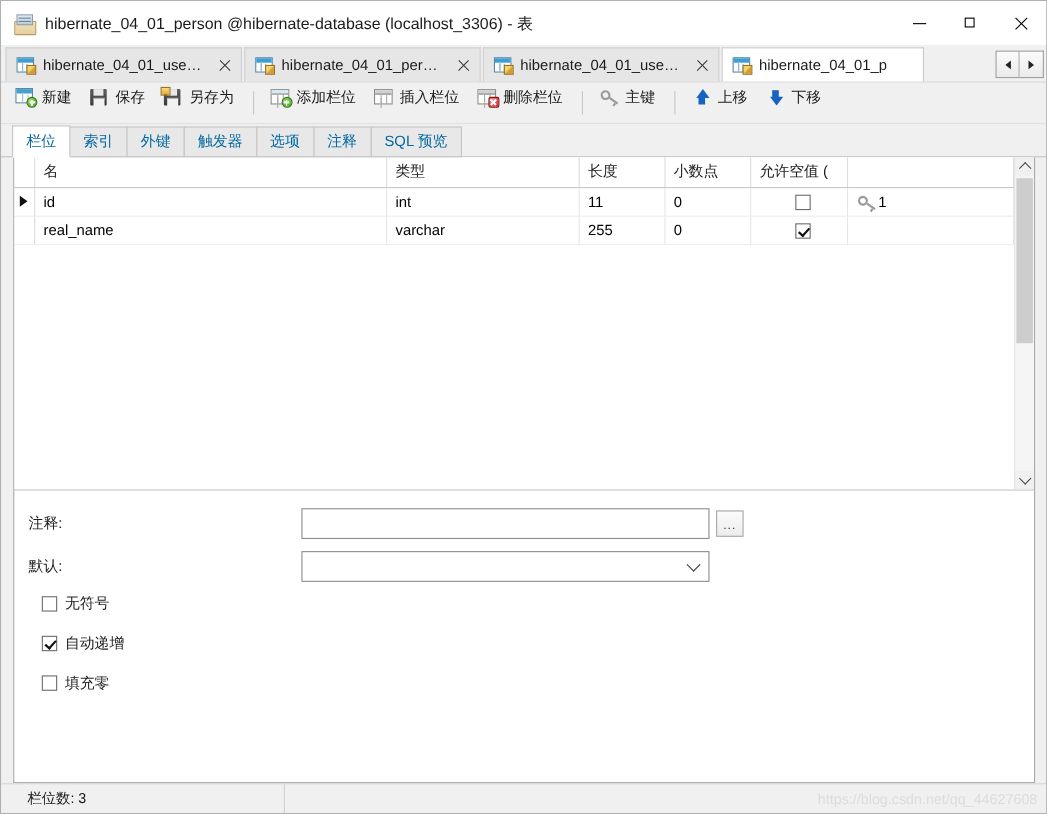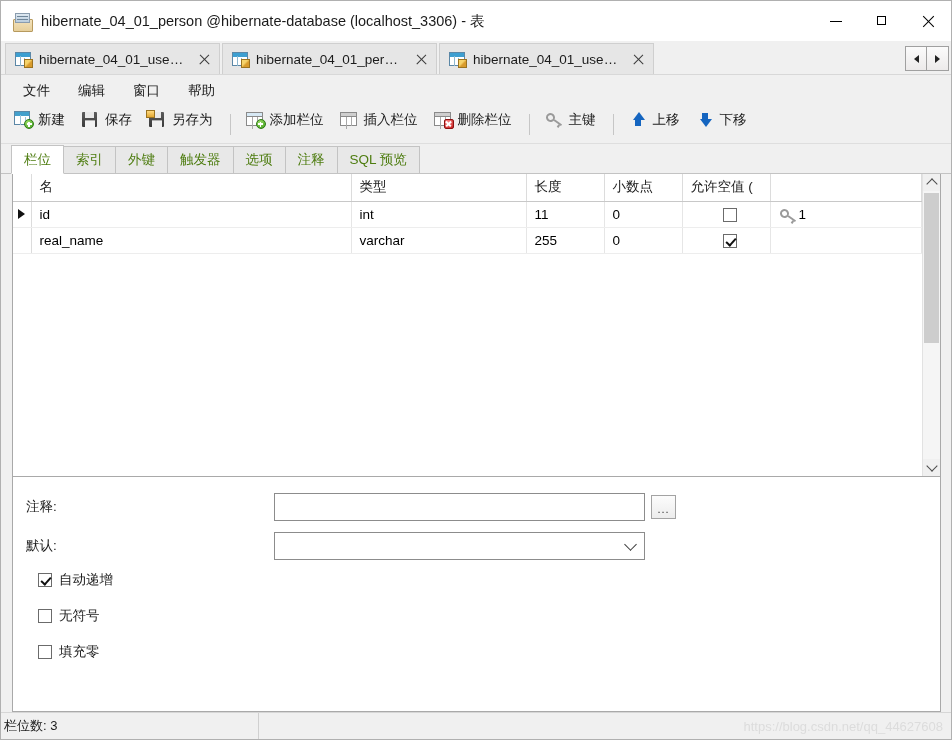--- a/index.html
+++ b/index.html
@@ -231,21 +231,21 @@
     padding-left: 10px;
     position: relative;
   }
   .subtabs:after {
     content:''; position:absolute; left:0; right:0; bottom:0; height:1px; background:#c3c3c3;
   }
   .subtab {
     height: 28px; box-sizing: border-box;
     display: flex; align-items: center; justify-content: center;
     padding: 0 12px;
-    font-size: 13.5px; color: #4d7c0f;
+    font-size: 13.5px; color: #0369a1;
     background: #e8e8e8;
     border: 1px solid #c3c3c3;
     border-bottom: 1px solid #c3c3c3;
     margin-right: -1px;
     position: relative; z-index: 1;
   }
   .subtab.active {
     background: #ffffff;
     border-bottom-color: #ffffff;
     z-index: 3;
@@ -373,21 +373,21 @@
   
   .statusbar {
     height: 26px; min-height: 26px;
     background: #f0f0f0;
     border-top: 1px solid #d6d6d6;
     display: flex; align-items: center;
     position: relative;
   }
   .st-seg1 {
     width: 258px; height: 100%; box-sizing: border-box;
-    display: flex; align-items: center; padding-left: 3px;
+    display: flex; align-items: center; padding-left: 24px;
     border-right: 1px solid #d0d0d0;
     font-size: 13px; color: #1b1b1b;
   }
   .st-seg2 { flex: 1 1 auto; height: 100%; }
   .watermark {
     position: absolute; right: 8px; top: 50%; transform: translateY(-50%);
     font-size: 13px; color: #dcdcdc; white-space: nowrap;
     font-family: "Liberation Sans", sans-serif;
   }
 </style>
@@ -433,36 +433,37 @@
       <span class="tab-close"></span>
     </div>
     <div class="tab" style="width:215px;">
       <span class="tab-ico">
           <span class="sheet"></span>
           <span class="pencil"></span>
         </span>
       <span class="tab-label">hibernate_04_01_user ...</span>
       <span class="tab-close"></span>
     </div>
+    <div class="tab active" style="width:184px;">
+      <span class="tab-ico">
+          <span class="sheet"></span>
+          <span class="pencil"></span>
+        </span>
+      <span class="tab-label">hibernate_04_01_p</span>
+    </div>
     <div class="tab-nav">
       <div class="tab-nav-btn">
         <span class="arr-l"></span>
       </div>
       <div class="tab-nav-btn">
         <span class="arr-r"></span>
       </div>
     </div>
   </div>
 
-  <div class="menubar">
-    <div class="menu-item">文件</div>
-    <div class="menu-item">编辑</div>
-    <div class="menu-item">窗口</div>
-    <div class="menu-item">帮助</div>
-  </div>
 
   <div class="toolbar">
     <div class="tb-btn">
       <span class="ico ic-new">
           <span class="grid"></span>
           <span class="plus"></span>
         </span>
       <span class="tb-label">新建</span>
     </div>
     <div class="tb-btn">
@@ -613,27 +614,27 @@
       <div class="textin"></div>
       <div class="ellipsis-btn">...</div>
     </div>
     <div class="frow">
       <div class="flabel">默认:</div>
       <div class="combo">
         <span class="chev-dn"></span>
       </div>
     </div>
 
+    <div class="cbrow">
+      <span class="chk"></span>
+      <span class="cblabel">无符号</span>
+    </div>
     <div class="cbrow cb-first">
       <span class="chk on"></span>
       <span class="cblabel">自动递增</span>
-    </div>
-    <div class="cbrow">
-      <span class="chk"></span>
-      <span class="cblabel">无符号</span>
     </div>
     <div class="cbrow">
       <span class="chk"></span>
       <span class="cblabel">填充零</span>
     </div>
   </div>
 
   <div class="statusbar">
     <div class="st-seg1">栏位数: 3</div>
     <div class="st-seg2"></div>

